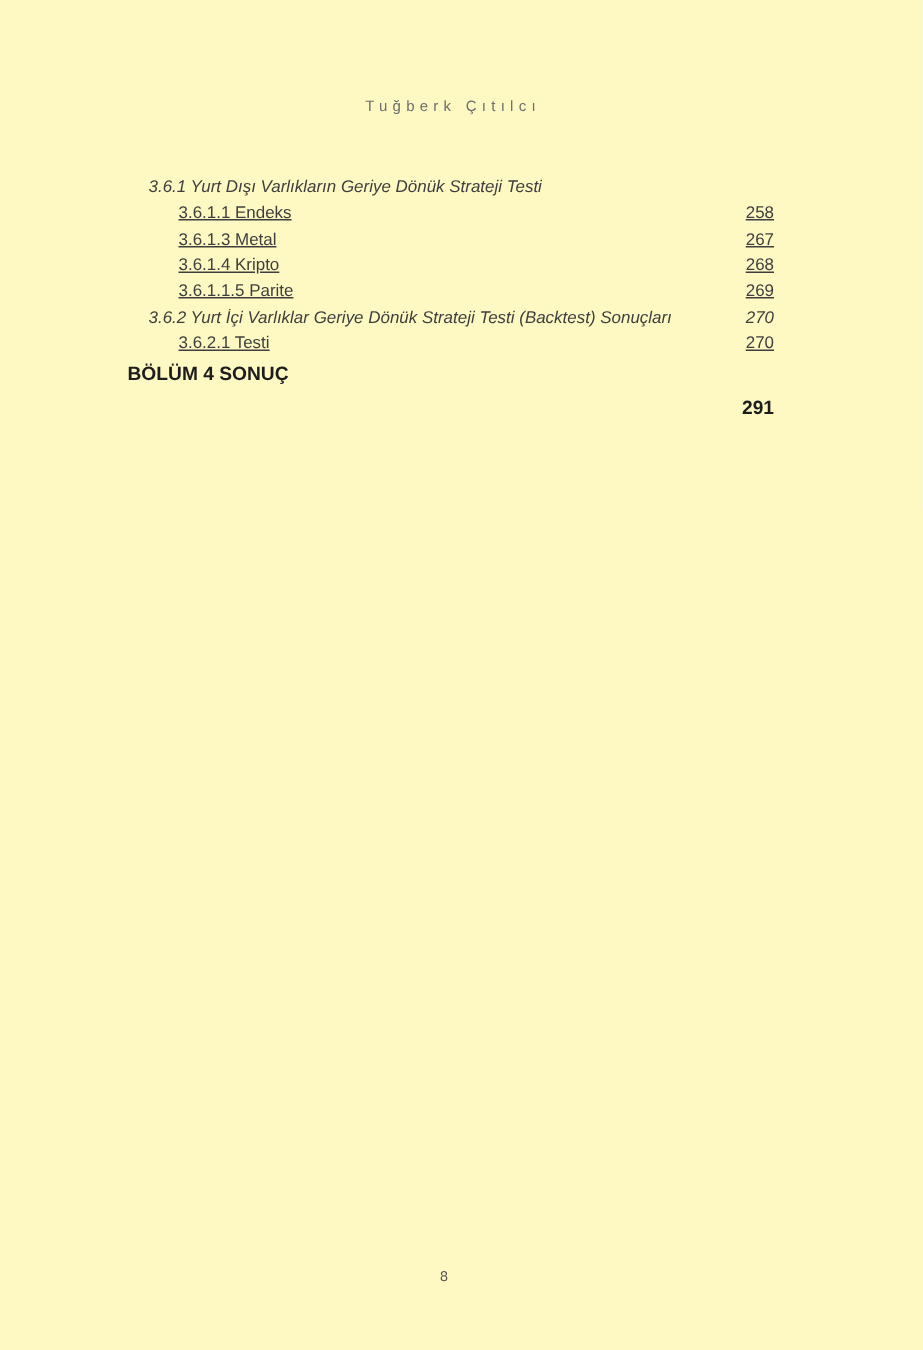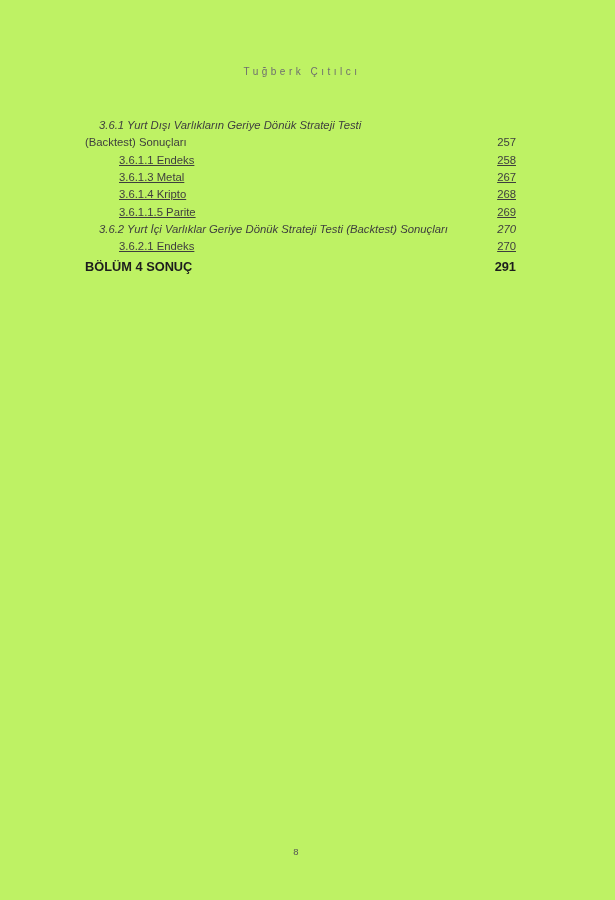--- a/index.html
+++ b/index.html
@@ -6,21 +6,21 @@
   html, body { width: 615px; height: 900px; }
   body {
     background: #fdfdfd;
     font-family: "Liberation Sans", sans-serif;
     position: relative;
     overflow: hidden;
   }
   .book-page {
     position: absolute;
     inset: 0;
-    background: #bef264;
+    background: #fef9c3;
   }
   .running-head {
     position: absolute;
     top: 66px;
     left: 0;
     width: 604px;
     text-align: center;
     font-size: 10px;
     letter-spacing: 3.5px;
     color: #6e6e6e;
@@ -38,21 +38,21 @@
     line-height: 17.35px;
     font-size: 11.3px;
     color: #3e3e3e;
     white-space: nowrap;
   }
   .toc-row .label { flex: 0 1 auto; }
   .toc-row .page { margin-left: auto; text-align: right; }
   .indent-base    { padding-left: 0; }
   .indent-section { padding-left: 14px; font-style: italic; }
   .indent-sub     { padding-left: 34px; text-decoration: underline; }
-  .indent-chapter { padding-left: 0; }
+  .indent-chapter { padding-left: 0; flex-direction: column; }
   .toc-row.chapter {
     font-weight: bold;
     font-size: 12.8px;
     color: #1d1d1d;
     height: 22.5px;
     line-height: 22.5px;
   }
   .page-footer {
     position: absolute;
     top: 846px;
@@ -68,24 +68,20 @@
 
 <div class="book-page">
 
   <header class="running-head">Tuğberk Çıtılcı</header>
 
   <main class="toc">
       <div class="toc-row indent-section">
     <span class="label">3.6.1 Yurt Dışı Varlıkların Geriye Dönük Strateji Testi</span>
     <span class="page"></span>
   </div>
-      <div class="toc-row indent-base">
-    <span class="label">(Backtest) Sonuçları</span>
-    <span class="page">257</span>
-  </div>
       <div class="toc-row indent-sub">
     <span class="label">3.6.1.1 Endeks</span>
     <span class="page">258</span>
   </div>
       <div class="toc-row indent-sub">
     <span class="label">3.6.1.3 Metal</span>
     <span class="page">267</span>
   </div>
       <div class="toc-row indent-sub">
     <span class="label">3.6.1.4 Kripto</span>
@@ -93,21 +89,21 @@
   </div>
       <div class="toc-row indent-sub">
     <span class="label">3.6.1.1.5 Parite</span>
     <span class="page">269</span>
   </div>
       <div class="toc-row indent-section">
     <span class="label">3.6.2 Yurt İçi Varlıklar Geriye Dönük Strateji Testi (Backtest) Sonuçları</span>
     <span class="page">270</span>
   </div>
       <div class="toc-row indent-sub">
-    <span class="label">3.6.2.1 Endeks</span>
+    <span class="label">3.6.2.1 Testi</span>
     <span class="page">270</span>
   </div>
       <div class="toc-row indent-chapter chapter">
     <span class="label">BÖLÜM 4 SONUÇ</span>
     <span class="page">291</span>
   </div>
     </main>
 
   <footer class="page-footer">8</footer>
 

